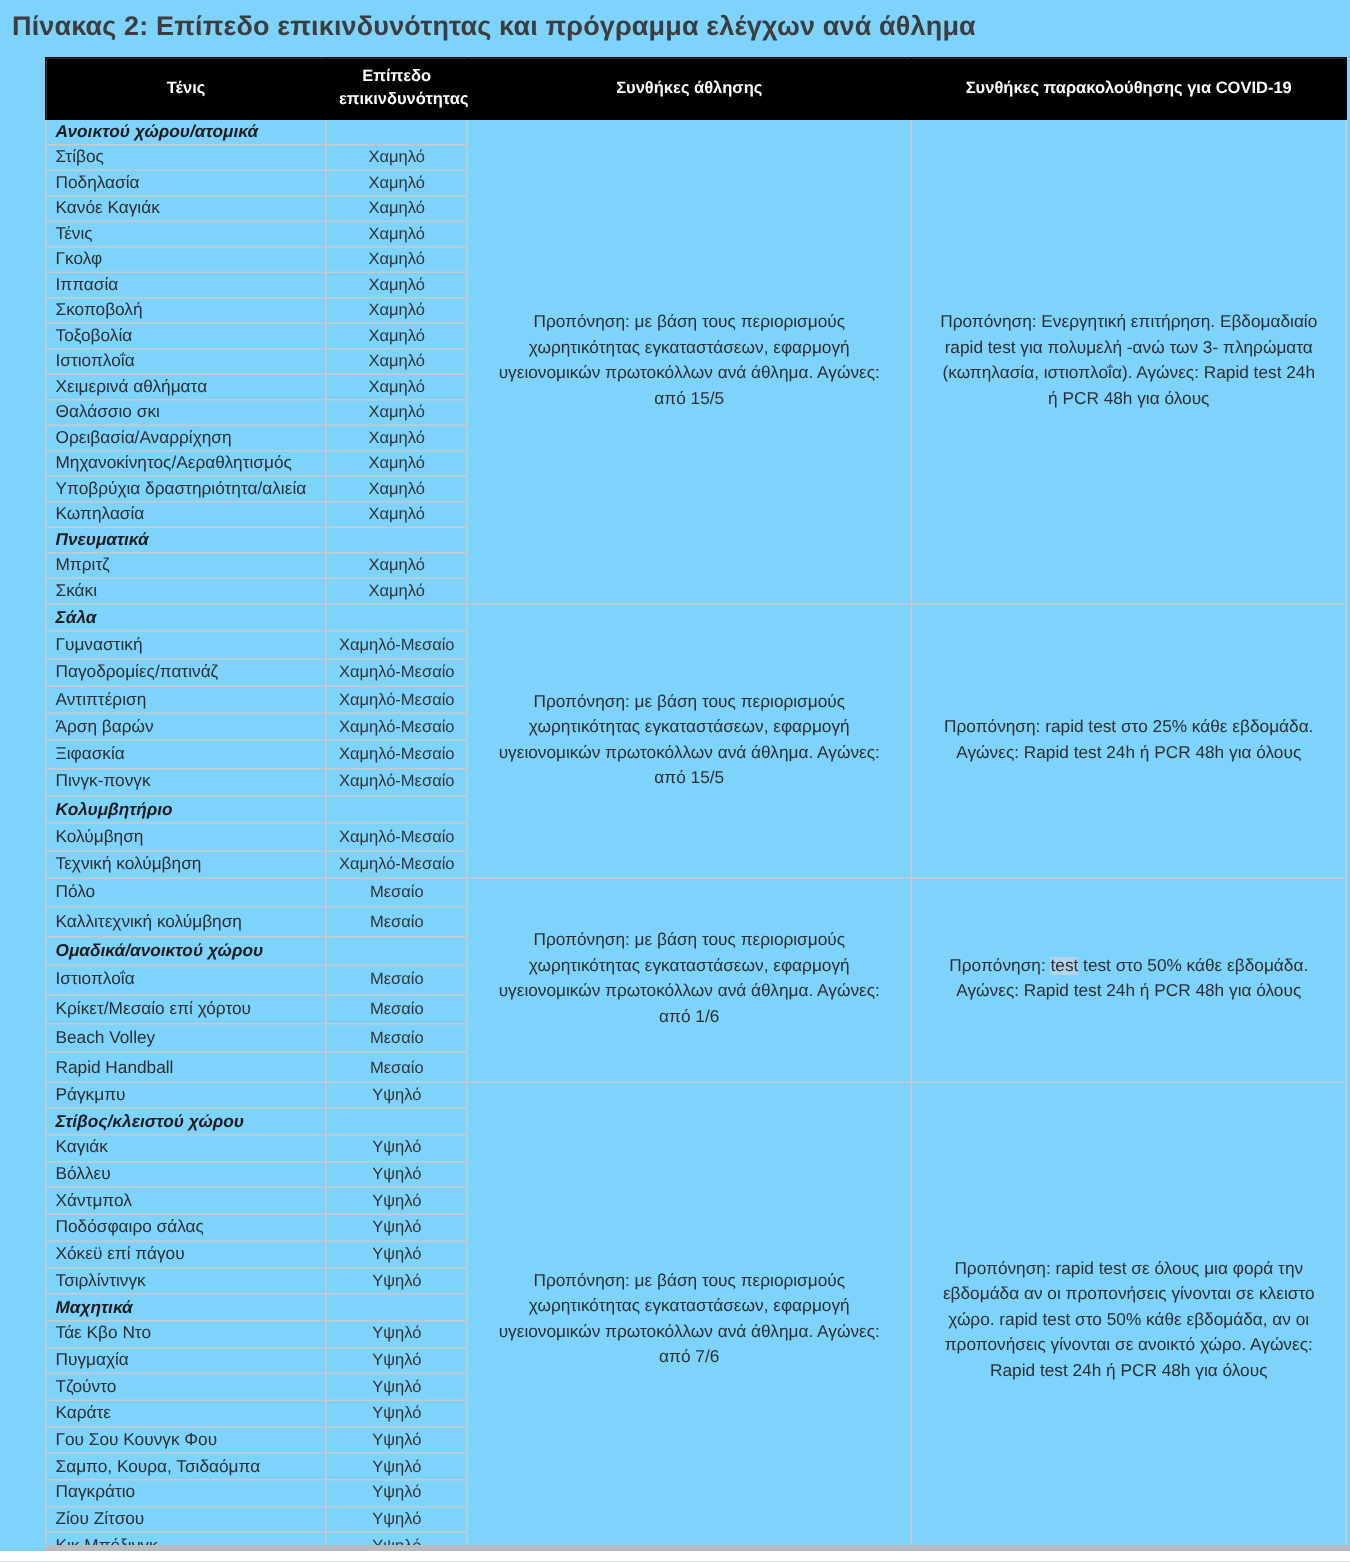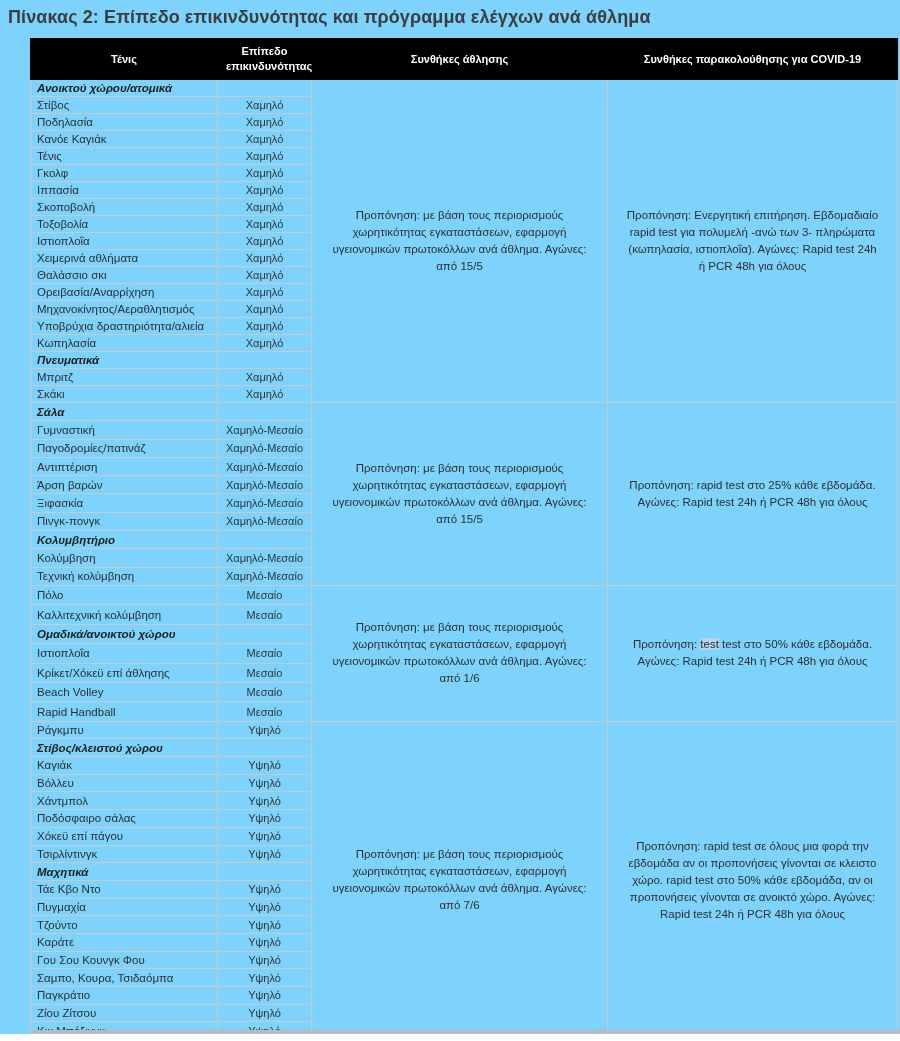--- a/index.html
+++ b/index.html
@@ -256,21 +256,21 @@
           </tr>
           <tr class="sec-2">
             <td class="sport category">Ομαδικά/ανοικτού χώρου</td>
             <td class="level"></td>
           </tr>
           <tr class="sec-2">
             <td class="sport">Ιστιοπλοΐα</td>
             <td class="level">Μεσαίο</td>
           </tr>
           <tr class="sec-2">
-            <td class="sport">Κρίκετ/Χόκεϋ επί άθλησης</td>
+            <td class="sport">Κρίκετ/Μεσαίο επί χόρτου</td>
             <td class="level">Μεσαίο</td>
           </tr>
           <tr class="sec-2">
             <td class="sport">Beach Volley</td>
             <td class="level">Μεσαίο</td>
           </tr>
           <tr class="sec-2">
             <td class="sport">Rapid Handball</td>
             <td class="level">Μεσαίο</td>
           </tr>

